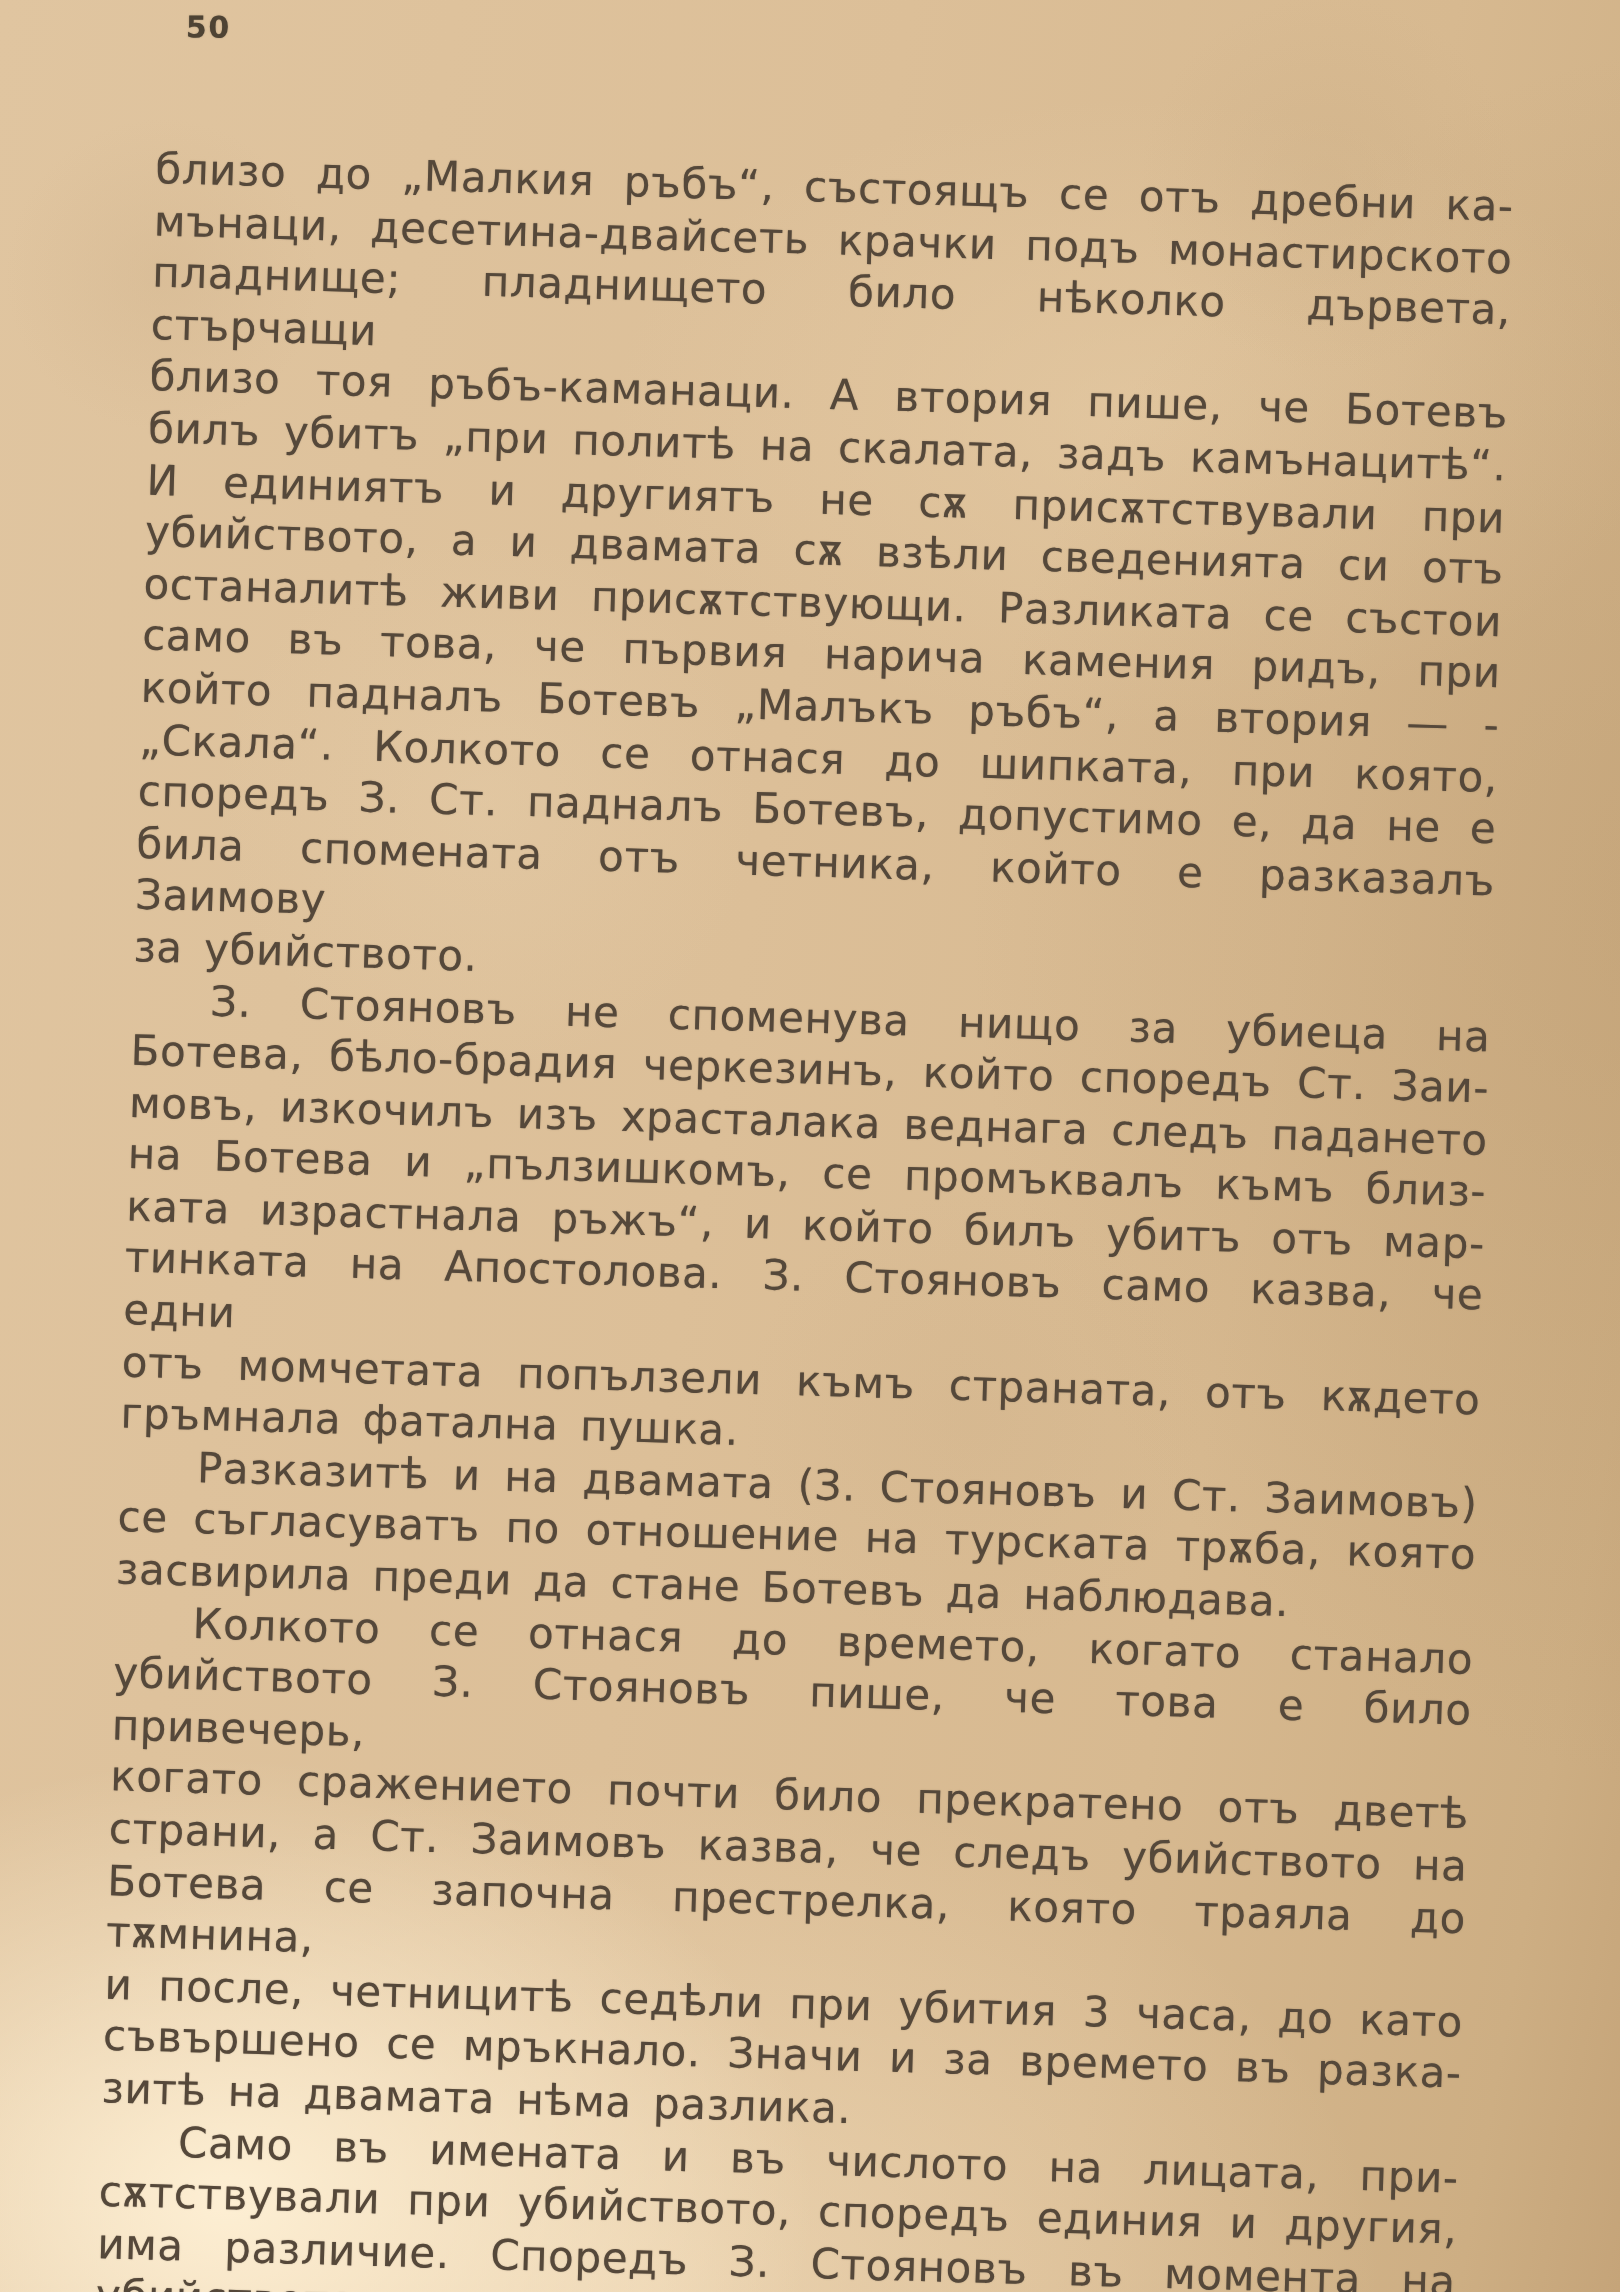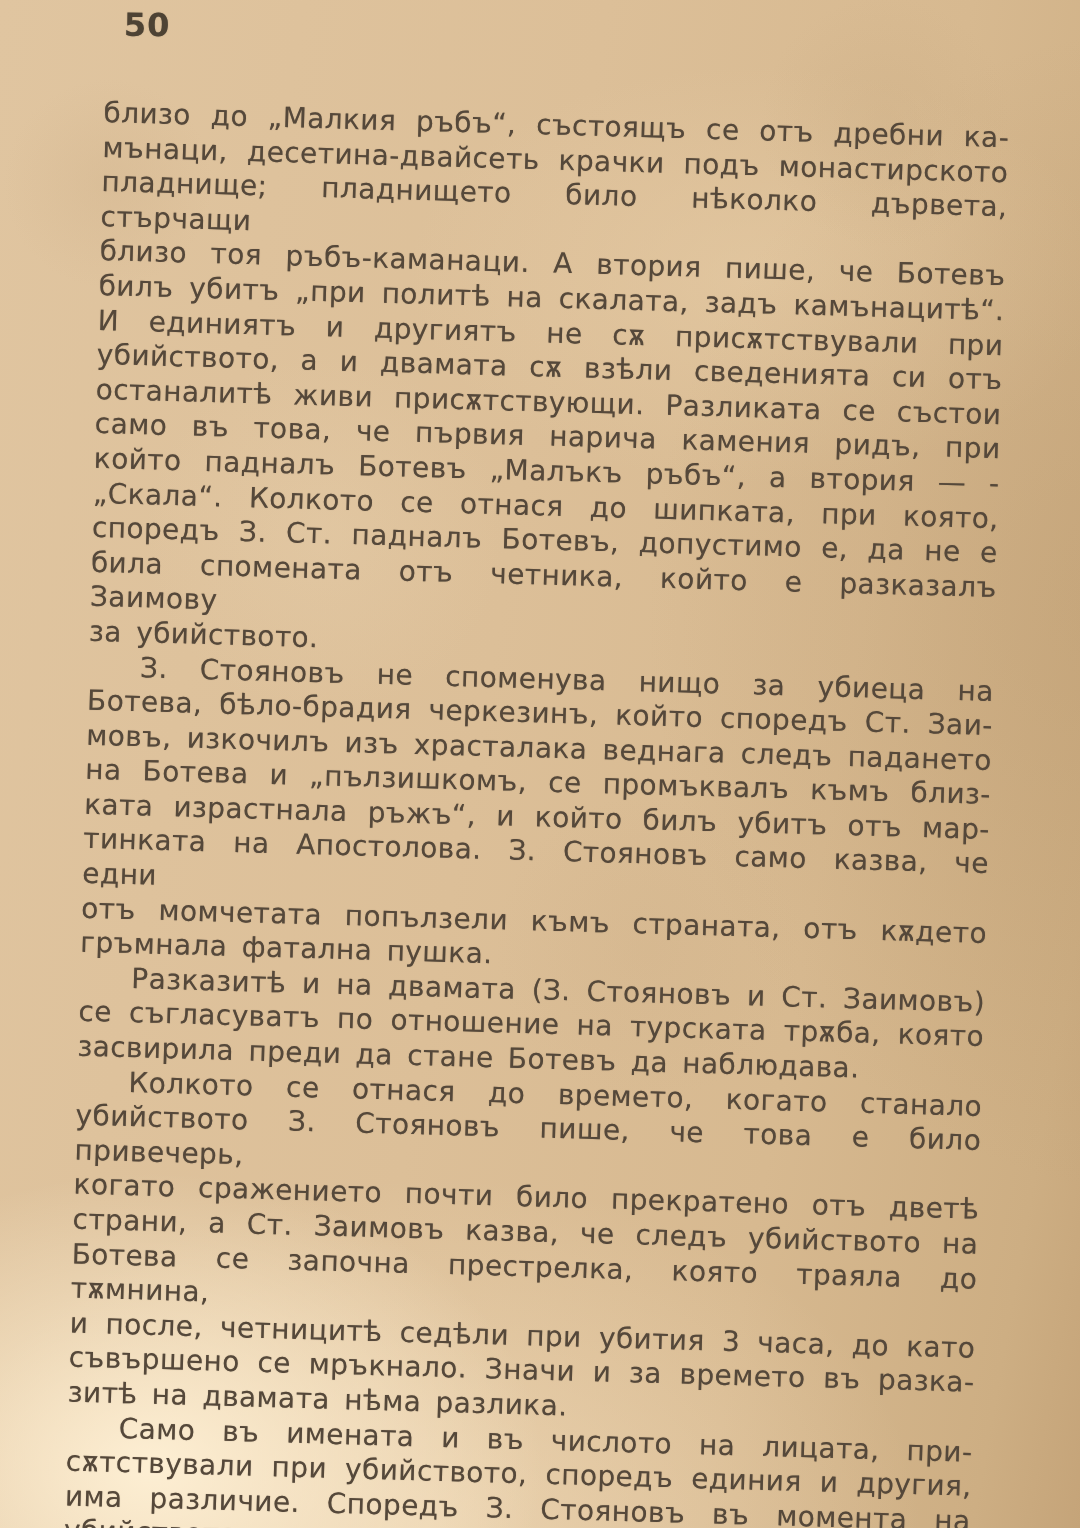--- a/index.html
+++ b/index.html
@@ -22,21 +22,21 @@
   .page::before{
     content:"";position:absolute;inset:0;pointer-events:none;
     background:
       radial-gradient(circle 180px at 82% 8%, rgba(197,167,126,0.25), transparent 70%),
       radial-gradient(circle 260px at 30% 35%, rgba(236,214,180,0.25), transparent 70%),
       radial-gradient(circle 220px at 60% 62%, rgba(201,170,131,0.18), transparent 70%),
       radial-gradient(circle 150px at 10% 12%, rgba(199,168,128,0.22), transparent 70%);
   }
   .page-number{
     position:absolute;left:124px;top:6px;
-    font-size:32px;font-weight:bold;color:#4e4334;
+    font-size:20px;font-weight:bold;color:#4e4334;
     letter-spacing:1px;
     transform:rotate(0.8deg);
     text-shadow:0 0 1px rgba(78,67,52,0.5);
   }
   .textblock{
     position:absolute;left:104px;top:96px;width:906px;
     transform:rotate(1.6deg);
     transform-origin:0 0;
     font-size:28px;line-height:34.6px;
     color:#55483a;

